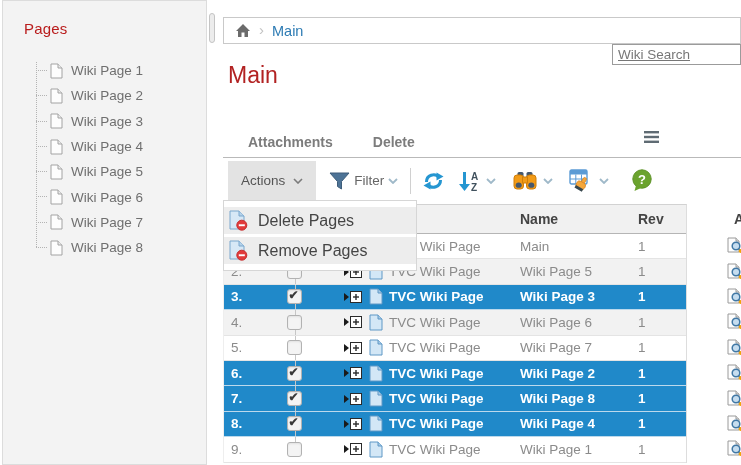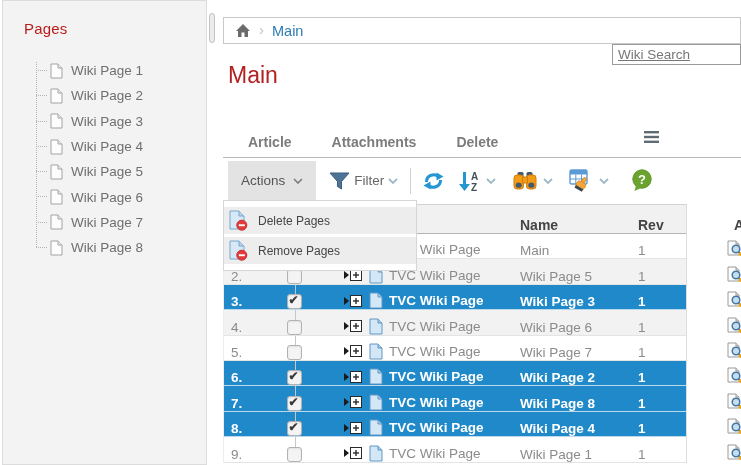--- a/index.html
+++ b/index.html
@@ -51,26 +51,26 @@
   .filter-group { display:flex; align-items:center; gap:4px; margin-left:13px; cursor:pointer;
                   font-size:13.5px; color:#666; }
   .tb-sep { width:1px; height:26px; background:#d0d0d0; margin:0 10px 0 12px; }
   .tb-ico { display:flex; align-items:center; cursor:pointer; }
   .tb-caret { margin:0 6px 0 5px; cursor:pointer; display:flex; align-items:center; }
 
   
   .action-menu { position:absolute; left:8px; top:200px; width:194px; background:#fff;
                  border:1px solid #d6d6d6; padding:3px 0; z-index:6; }
   .menu-item { height:27px; margin:3px 0; background:#ededed; display:flex; align-items:center;
-               gap:10px; padding-left:5px; font-size:12px; color:#454545; cursor:pointer; white-space:nowrap; }
+               gap:10px; padding-left:5px; font-size:16px; color:#454545; cursor:pointer; white-space:nowrap; }
 
   
   .grid { position:absolute; left:8px; top:204px; width:464px; border-top:1px solid #d2d2d2;
           border-right:1px solid #ddd; border-left:1px solid #eee; }
-  .gr { display:flex; align-items:flex-end;gap:24px; }
+  .gr { display:flex; align-items:center;gap:24px; }
   .hrow { height:29px; background:#f1f1f1; border-bottom:1px solid #b5b5b5; font-weight:bold;
           color:#444; font-size:14px; }
   .drow { height:25.4px; background:#fff; border-bottom:1px solid #e4e4e4; font-size:13.5px;
           color:#8b8b8b; position:relative; cursor:default; }
   .drow:nth-child(even) { background:#f2f2f2; }
   .drow.selected { background:#2089c9; color:#fff; font-weight:bold; border-bottom-color:#bcd9ec; }
   .c-num { width:30px; padding-left:7px; flex:none; }
   .c-cb  { width:32px; flex:none; display:flex; justify-content:center; }
   .c-type{ width:160px; flex:none; display:flex; align-items:center; gap:6px; padding-left:7px; white-space:nowrap; overflow:hidden; }
   .c-name{ width:94px; flex:none; white-space:nowrap; padding-left:2px; }
@@ -171,23 +171,20 @@
     <span class="crumb-link" style="color: rgb(46, 124, 180);">Main</span>
   </div>
 
   <input class="wiki-search" type="text" placeholder="Wiki Search" style="">
 
   <div class="page-title" style="color: rgb(178, 34, 34);">Main</div>
 
   <div class="tabsbar">
 
 
-      <div class="tab">
-        <span>Article</span>
-      </div>
 
       <div class="tab">
         <span>Attachments</span>
       </div>
 
       <div class="tab last">
         <span>Delete</span>
       </div>
     </div>
   <div class="tab-overflow" style="position:absolute;left:420px;top:130px;">

